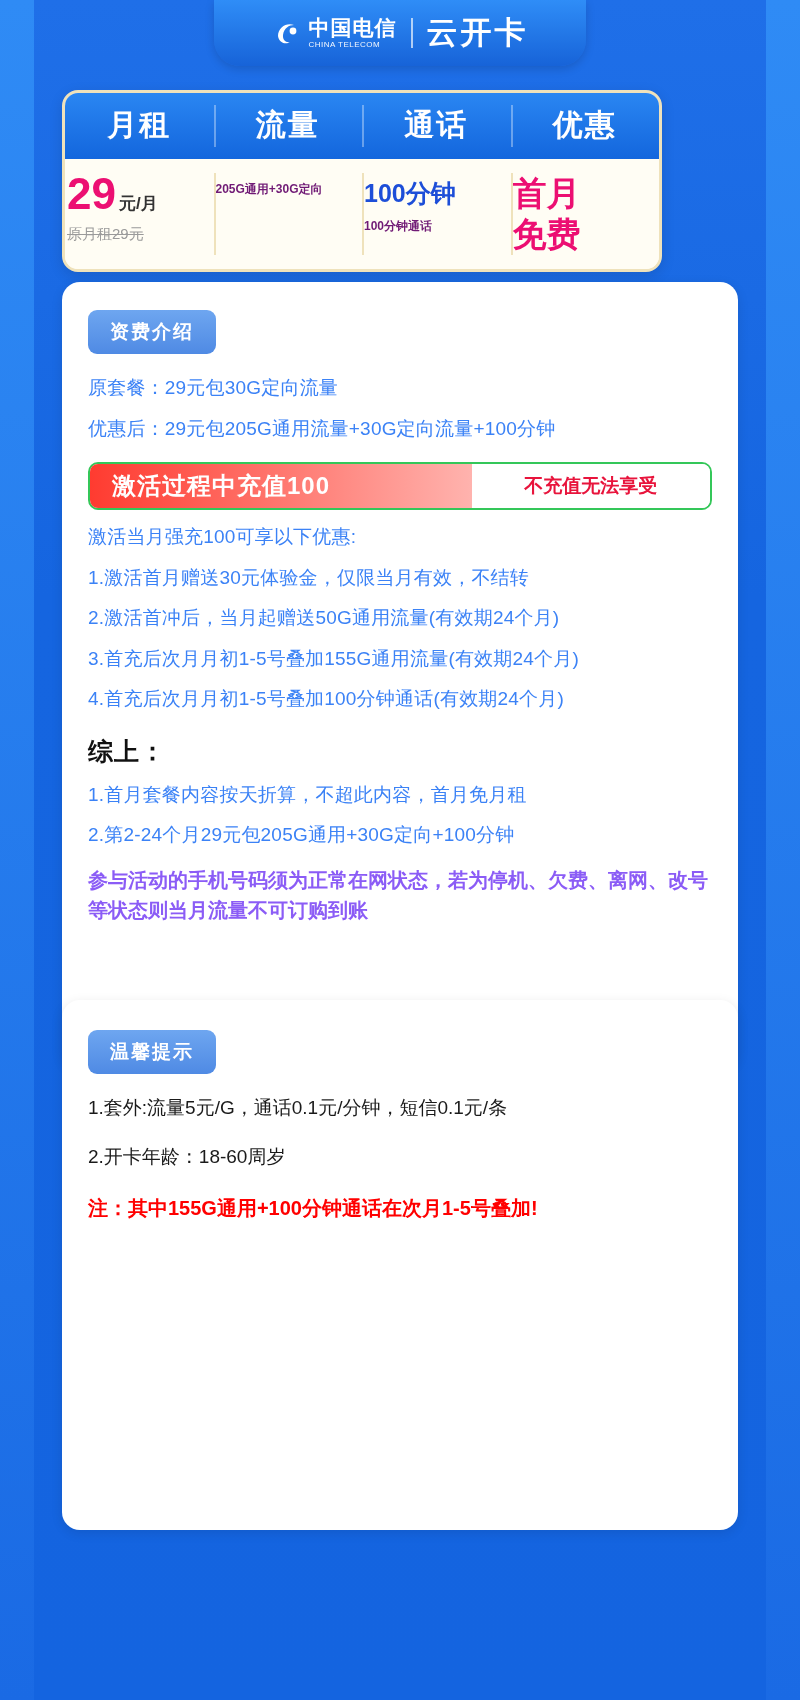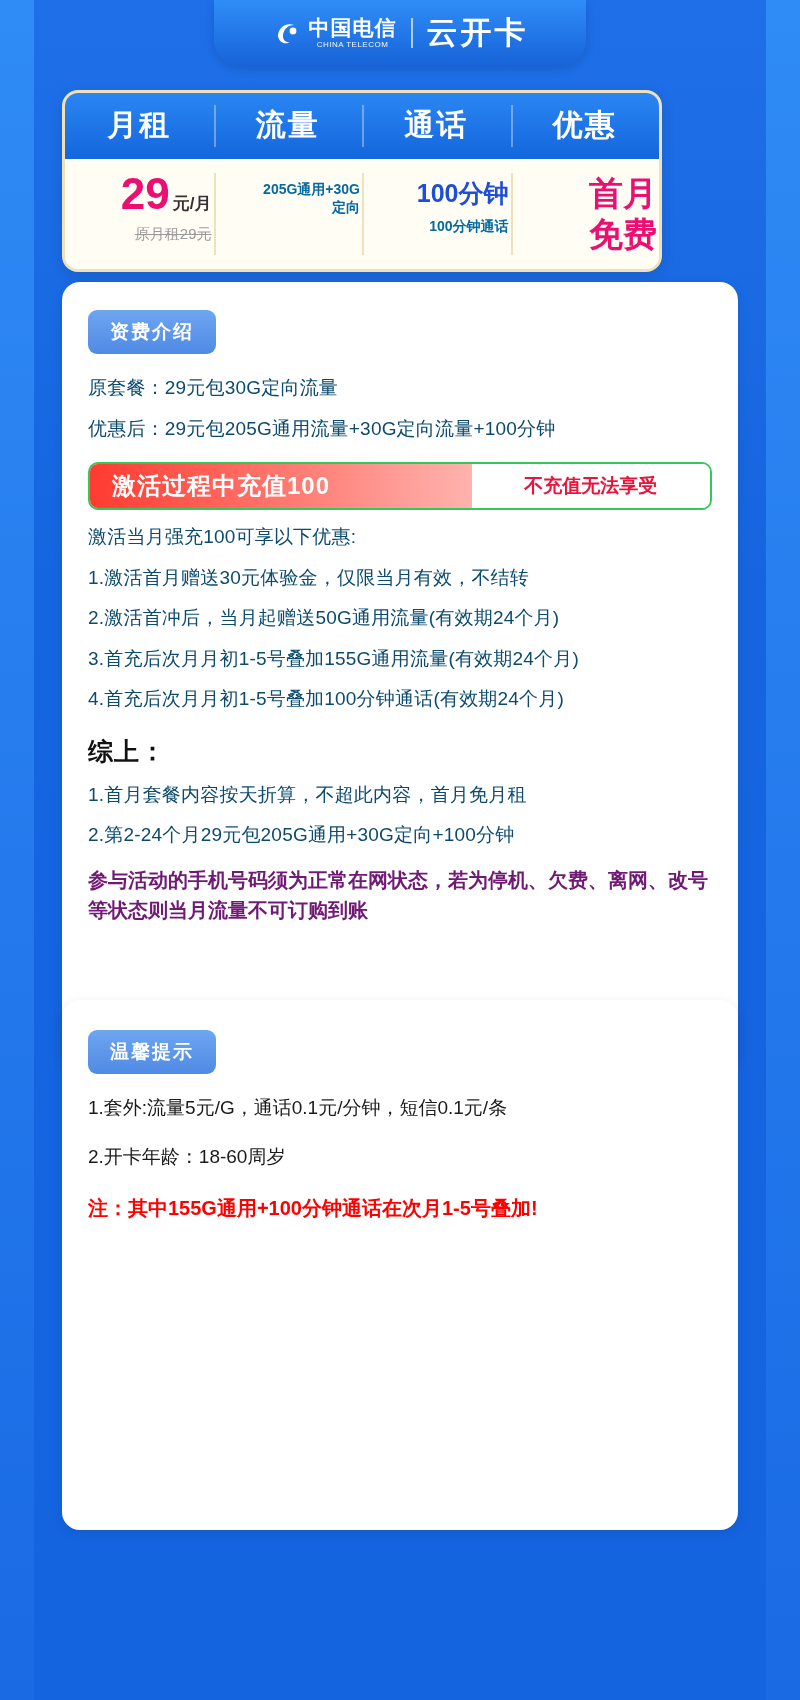--- a/index.html
+++ b/index.html
@@ -123,21 +123,21 @@
     bottom: 12px;
     width: 2px;
     background: rgba(255,255,255,0.35);
   }
   .hero-body {
     display: flex;
     background: #fffdf4;
   }
   .hero-body .cell {
     flex: 1;
-    text-align: right;
+    text-align: left;
     padding: 12px 2px 16px;
     position: relative;
   }
   .hero-body .cell + .cell::before {
     content: "";
     position: absolute;
     left: 0;
     top: 14px;
     bottom: 14px;
     width: 2px;
@@ -161,25 +161,24 @@
     text-decoration: line-through;
     margin-top: 8px;
   }
   .big-data {
     color: #ec0f72;
     font-size: 40px;
     font-weight: bold;
     line-height: 1.1;
   }
   .sub-note {
-    color: #0369a1;
-    font-size: 14px;
+    color: #701a75;
+    font-size: 12px;
     font-weight: bold;
     margin-top: 10px;
-    margin-left: 42px;
   }
   .big-voice {
     color: #1d4ed8;
     font-size: 25px;
     font-weight: bold;
     line-height: 1.2;
     padding-top: 7px;
   }
   .promo-free {
     color: #ec0f72;
@@ -213,21 +212,21 @@
     display: inline-block;
     background: linear-gradient(180deg, #6ea6f0 0%, #4f8ae4 100%);
     color: #ffffff;
     font-size: 19px;
     font-weight: bold;
     letter-spacing: 2px;
     padding: 9px 22px;
     border-radius: 9px;
   }
   .line {
-    color: #0c4a6e;
+    color: #3b82f6;
     font-size: 19px;
     line-height: 1.45;
     margin-top: 13px;
     letter-spacing: 0.2px;
   }
   .line.first { margin-top: 20px; }
 
   .charge-row {
     display: flex;
     align-items: stretch;
@@ -259,21 +258,21 @@
     justify-content: center;
   }
   .summary-title {
     color: #111111;
     font-size: 25px;
     font-weight: bold;
     letter-spacing: 1px;
     margin-top: 22px;
   }
   .warn {
-    color: #701a75;
+    color: #8b5cf6;
     font-size: 20px;
     font-weight: bold;
     line-height: 1.5;
     margin-top: 16px;
   }
   .tip-line {
     color: #1a1a1a;
     font-size: 19px;
     line-height: 1.5;
     margin-top: 20px;
@@ -294,21 +293,21 @@
 
   <div class="header">
     <div class="brand-plate">
       <div class="telecom-logo">
         <span class="telecom-mark">
           <svg width="30" height="30" viewBox="0 0 30 30" aria-hidden="true">
             <path d="M6 18 C6 9, 15 4, 22 7 C17 7, 12 10, 11 17 C10.5 22, 14 25, 18 24 C14 27, 7 25, 6 18 Z" fill="#ffffff"></path>
             <circle cx="21" cy="13" r="3.4" fill="#ffffff"></circle>
           </svg>
         </span>
-        <span style="display:flex;flex-direction:column;align-items:center;">
+        <span style="display:flex;flex-direction:column;align-items:flex-start;">
           <span class="telecom-cn">中国电信</span>
           <span class="telecom-en">CHINA TELECOM</span>
         </span>
       </div>
       <div class="divider-v"></div>
       <div class="brand-title">云开卡</div>
     </div>
   </div>
 
   <div class="hero-card">

